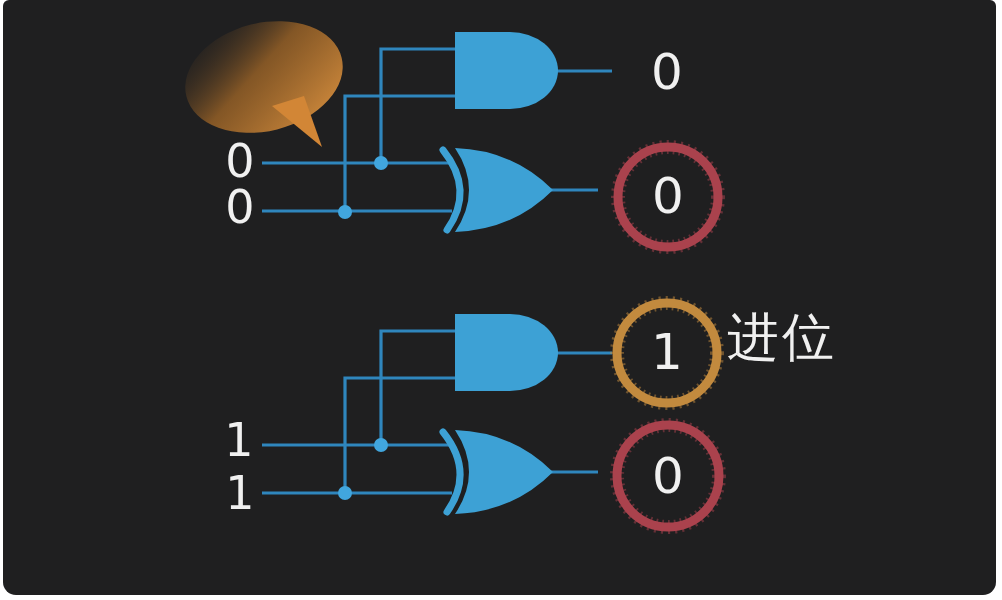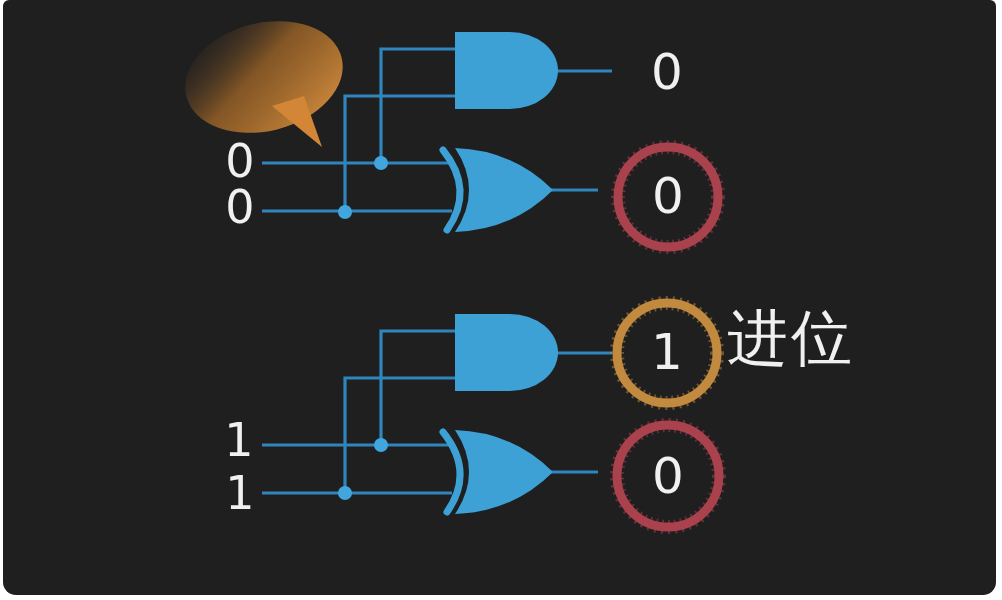--- a/index.html
+++ b/index.html
@@ -13,21 +13,21 @@
   .xor-arc{stroke:var(--gate-blue);stroke-width:7;fill:none;stroke-linecap:round}
   .dot{fill:var(--dot-blue)}
   .ring-main{fill:none;stroke-width:9}
   .ring-rough{fill:none;stroke-width:14;stroke-dasharray:2 4.5;opacity:.5}
   .ring-red{stroke:var(--ring-red)}
   .ring-orange{stroke:var(--ring-orange)}
   .lbl{position:absolute;transform:translate(-50%,-50%);color:var(--text-white);
        font-size:46px;line-height:1;white-space:nowrap}
   .out{font-size:50px}
   .carry-lbl{position:absolute;left:727px;top:337px;transform:translateY(-50%);
-             color:var(--text-white);font-size:61px;letter-spacing:3px;line-height:1;white-space:nowrap}
+             color:var(--text-white);font-size:52px;letter-spacing:3px;line-height:1;white-space:nowrap}
 </style>
 </head>
 <body>
 
 <div class="page">
   <div class="canvas"></div>
 
   <svg class="overlay" width="1002" height="600" viewBox="0 0 1002 600">
     <defs>
       <linearGradient id="bubblegrad" x1="0" y1="0" x2="1" y2="1">

